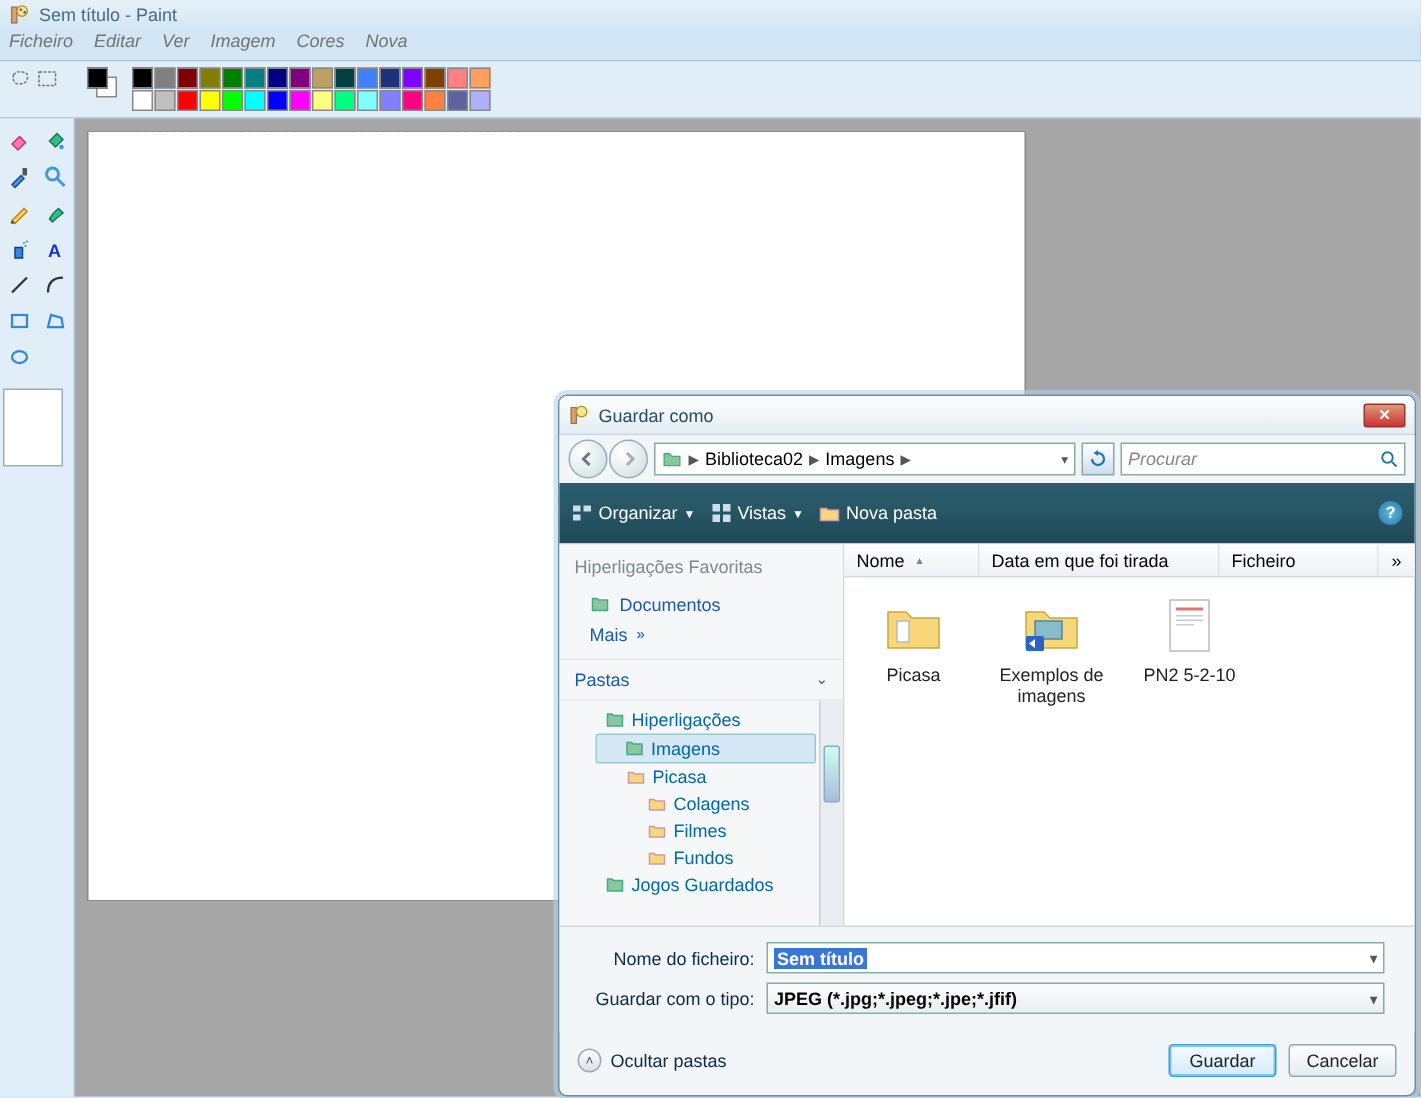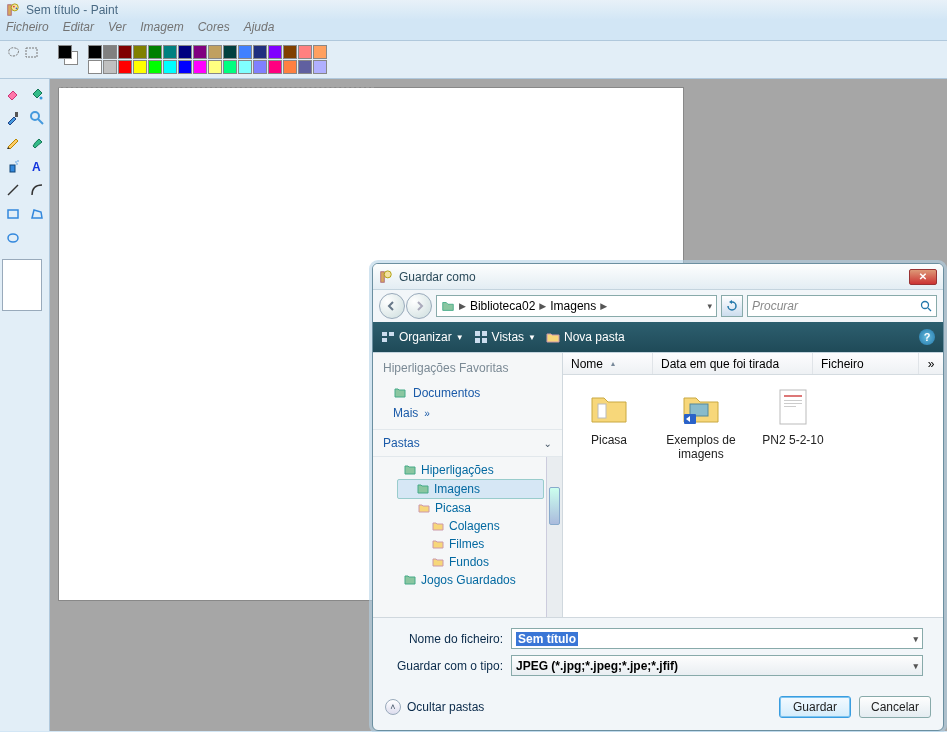--- a/index.html
+++ b/index.html
@@ -44,21 +44,21 @@
 .nav-circle { width: 26px; height: 26px; border-radius: 50%; background: radial-gradient(circle at 30% 30%, #fff, #cdd); border: 1px solid #9ab; display:flex; align-items:center; justify-content:center;}
 .nav-circle svg{width:12px;height:12px;}
 .addrbar { flex: 1; height: 22px; background: #fff; border: 1px solid #8aa; display: flex; align-items: center; padding: 0 4px; gap: 4px; }
 .addrbar .seg { color: #000; }
 .addrbar .tri { color: #555; font-size: 9px; }
 .refresh { width:22px; height:22px; border:1px solid #8aa; background:linear-gradient(#fff,#cde); display:flex;align-items:center;justify-content:center;}
 .searchbox { width: 190px; height: 22px; background: #fff; border: 1px solid #8aa; display: flex; align-items: center; padding: 0 4px; color: #888; font-style: italic; }
 .searchbox .spacer{flex:1;}
 .searchbox svg{width:12px;height:12px;}
 
-.cmdbar { height: 30px; background: linear-gradient(#2d5f6f,#1f4a58); display: flex; align-items: center; padding: 0 8px; gap: 10px; color: #fff; }
+.cmdbar { height: 40px; background: linear-gradient(#2d5f6f,#1f4a58); display: flex; align-items: center; padding: 0 8px; gap: 10px; color: #fff; }
 .cmdbar .item { display:flex; align-items:center; gap:4px;}
 .cmdbar svg { width:14px; height:14px; }
 .cmdbar .spacer{flex:1;}
 .help-circle{width:16px;height:16px;border-radius:50%;background:radial-gradient(#6bd,#27a);display:flex;align-items:center;justify-content:center;color:#fff;font-weight:bold;font-size:11px;}
 
 .dlg-body { flex:1; display: flex; min-height:0; border-top:1px solid #c4d4de;}
 .left-pane { width: 190px; background: #f5f7f8; border-right: 1px solid #d0d8de; display:flex; flex-direction:column;}
 .fav-hdr { padding: 8px 10px; color: #7b8a95; }
 .fav-item { padding: 3px 10px 3px 20px; color: #1a5aa8; display:flex; align-items:center; gap:6px;}
 .fav-item svg{width:14px;height:14px;}
@@ -114,21 +114,21 @@
         </svg>
     </span>
     <span>Sem título - Paint</span>
   </div>
   <div class="menubar">
     <span>Ficheiro</span>
     <span>Editar</span>
     <span>Ver</span>
     <span>Imagem</span>
     <span>Cores</span>
-    <span>Ajuda</span>
+    <span>Nova</span>
   </div>
   <div class="hr"></div>
 
   <div class="toolbar-row">
     <span style="width:42px;display:flex;gap:2px;">
       <span><svg width="16" height="16" viewBox="0 0 16 16">
             <path d="M3 5 Q5 2 9 3 Q14 4 12 8 Q11 11 7 11 Q2 11 3 5 Z" fill="none" stroke="#777" stroke-dasharray="2 1"></path>
           </svg></span>
       <span><svg width="16" height="16" viewBox="0 0 16 16">
             <rect x="2" y="3" width="11" height="9" fill="none" stroke="#777" stroke-dasharray="2 1"></rect>

